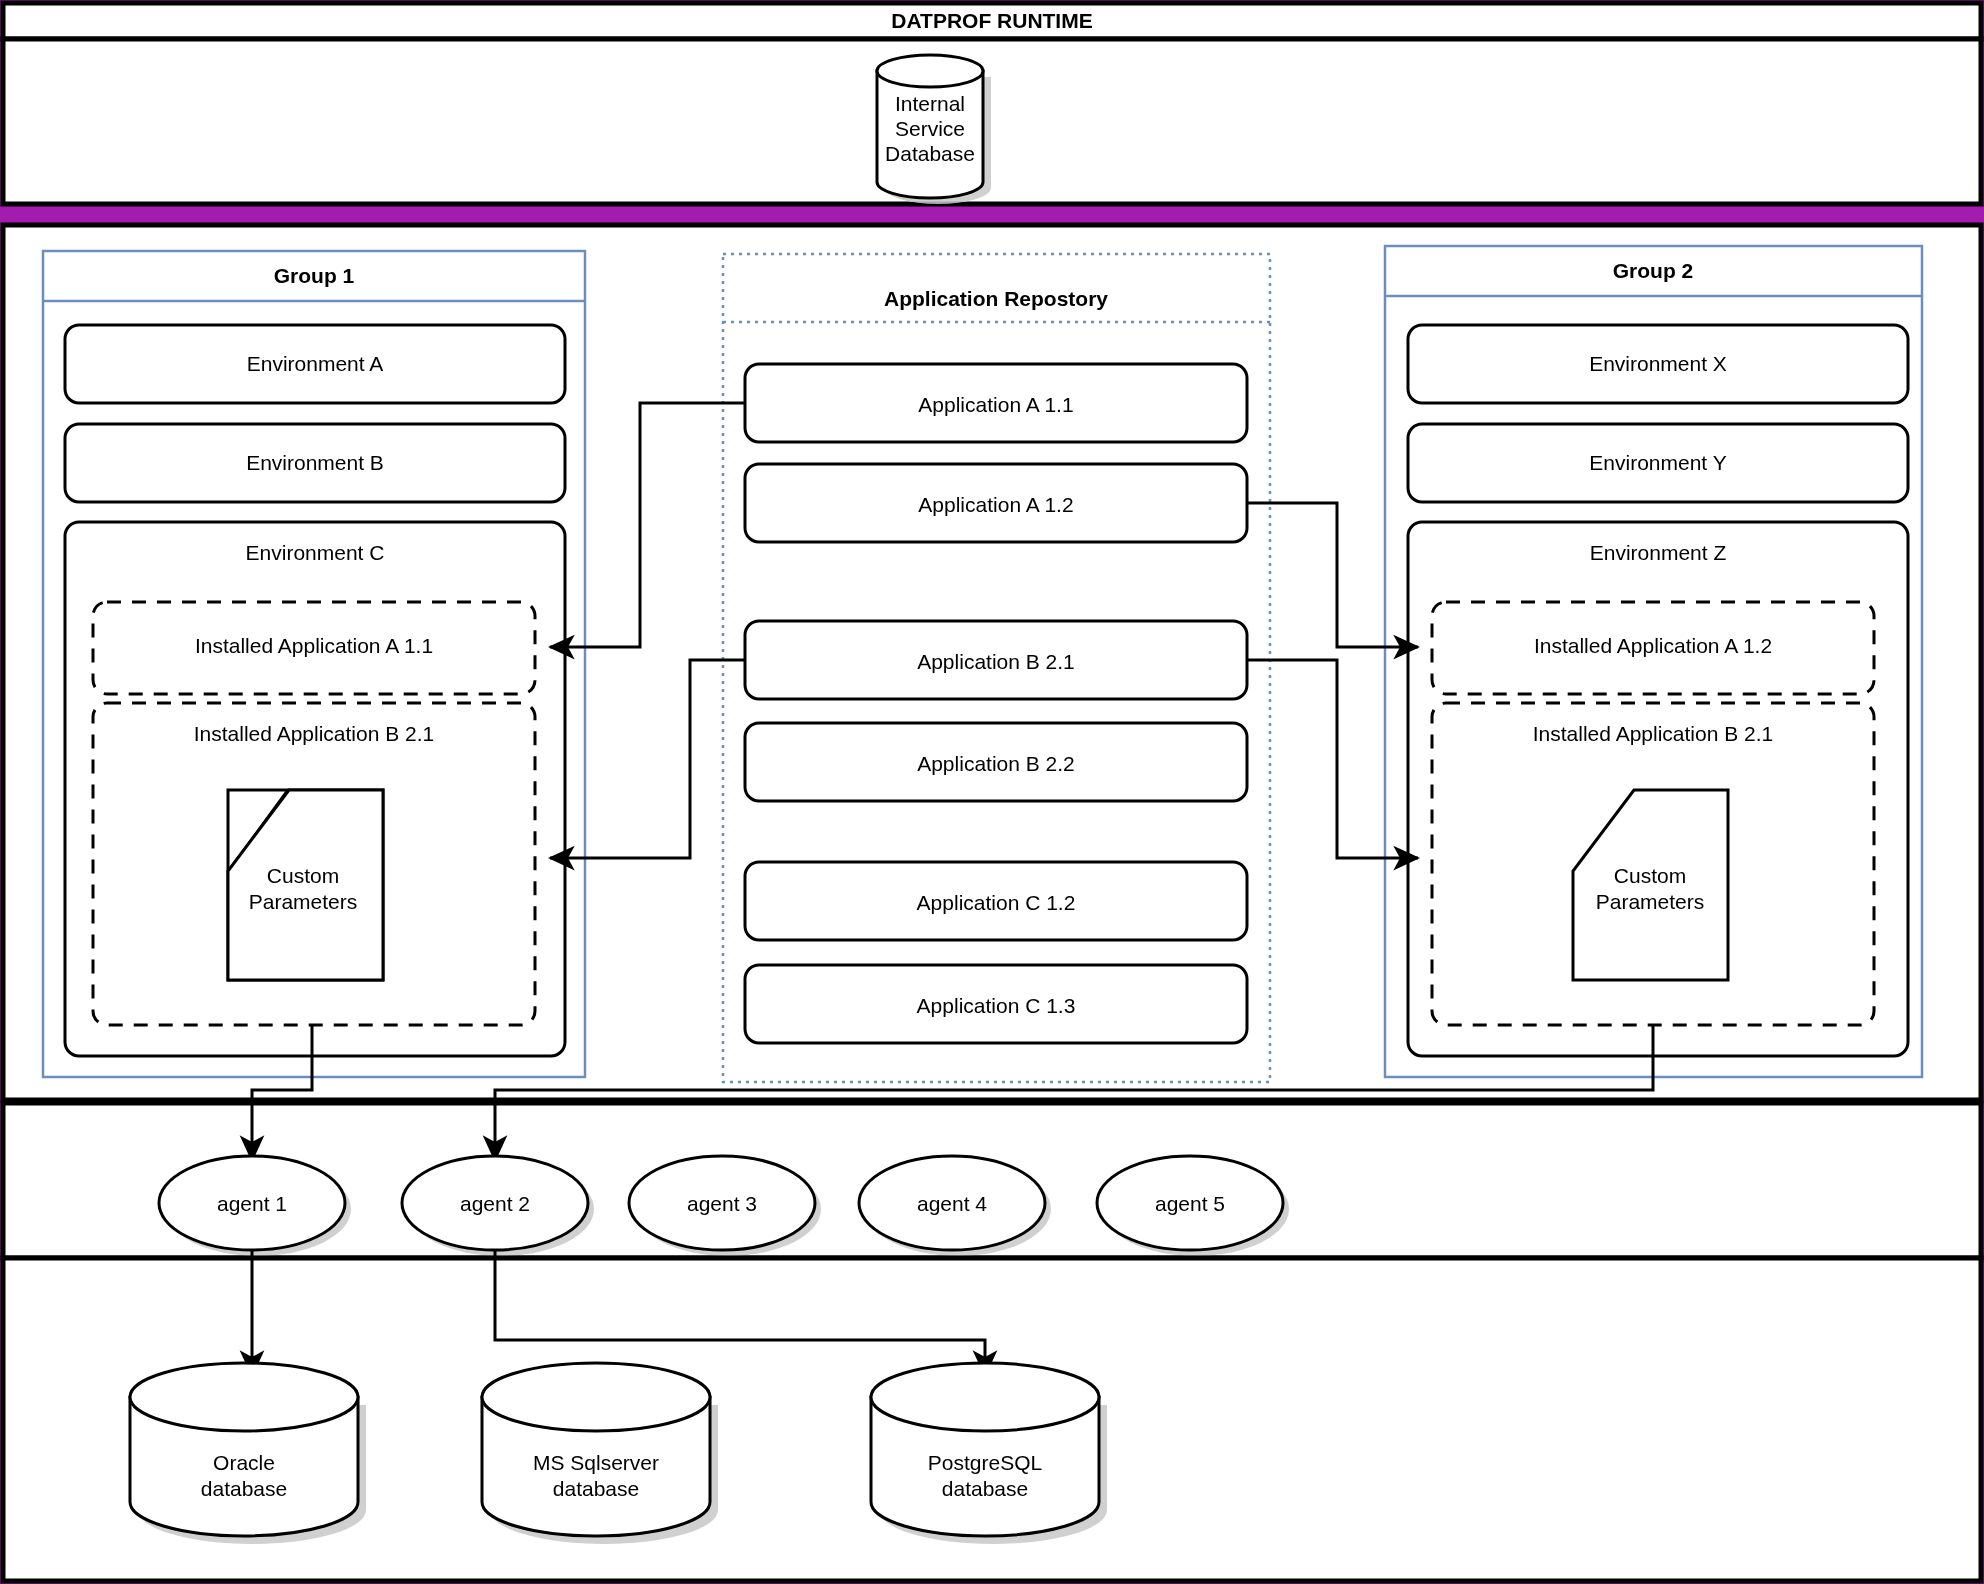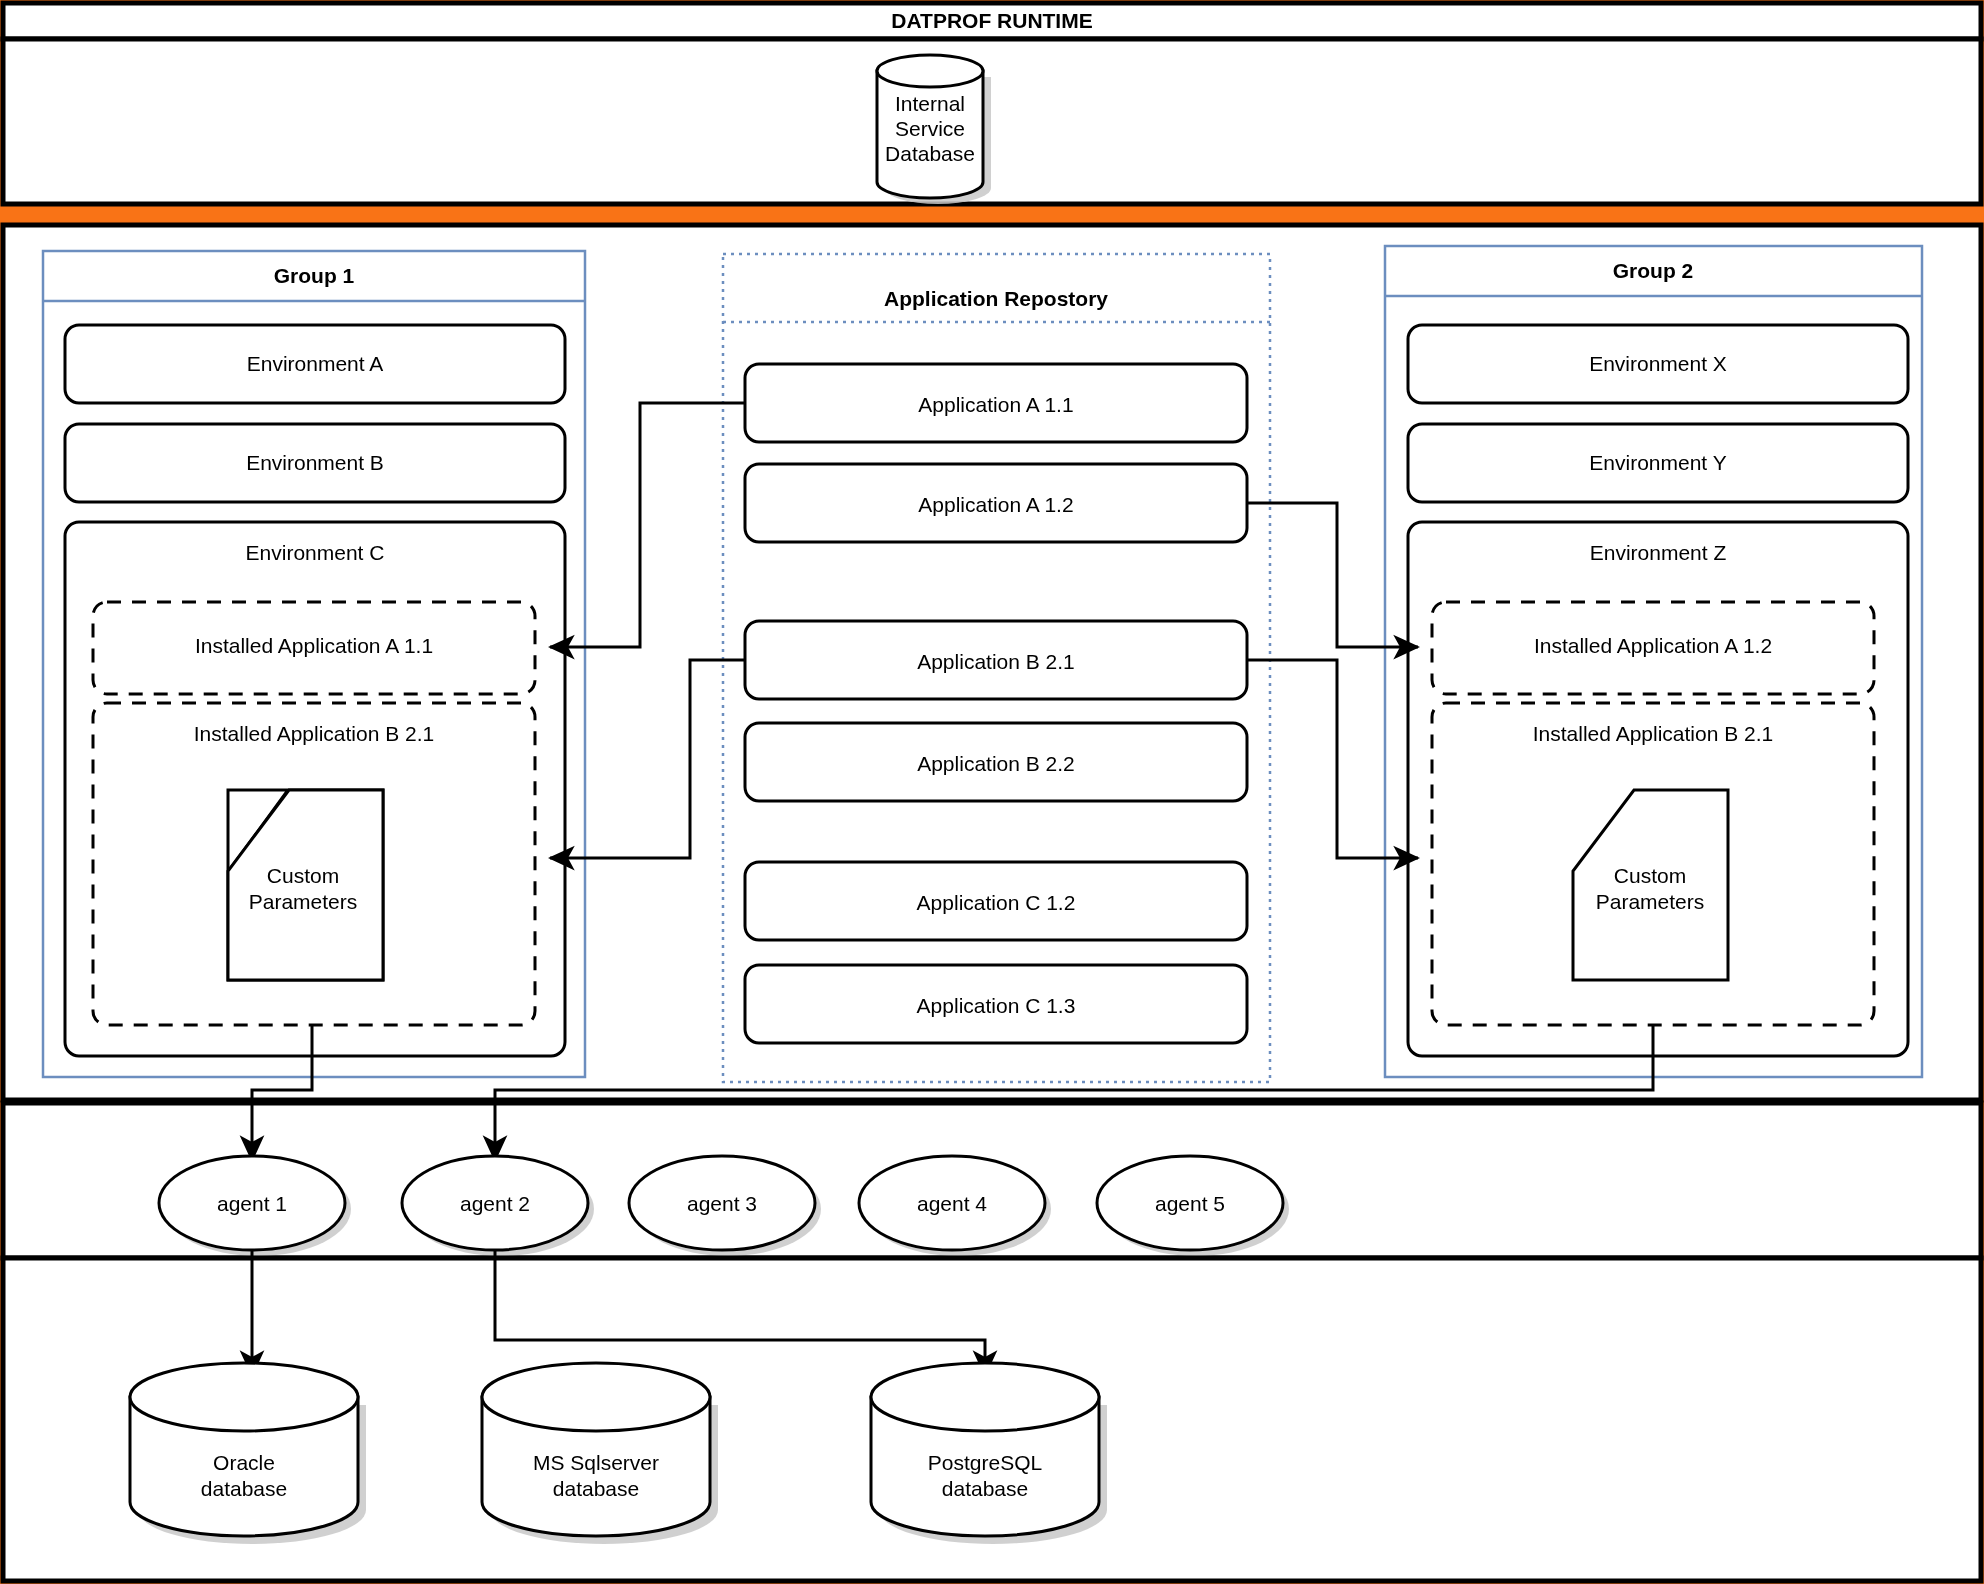--- a/index.html
+++ b/index.html
@@ -4,21 +4,21 @@
 <style>
   html, body {
     margin: 0;
     padding: 0;
     background: #ffffff;
   }
   #stage {
     position: relative;
     width: 1984px;
     height: 1584px;
-    background: #f97316;
+    background: #a21caf;
     font-family: "Liberation Sans", sans-serif;
     overflow: hidden;
   }
   svg#diagram {
     position: absolute;
     top: 0; left: 0;
     width: 1984px;
     height: 1584px;
   }
   .band-rect {

